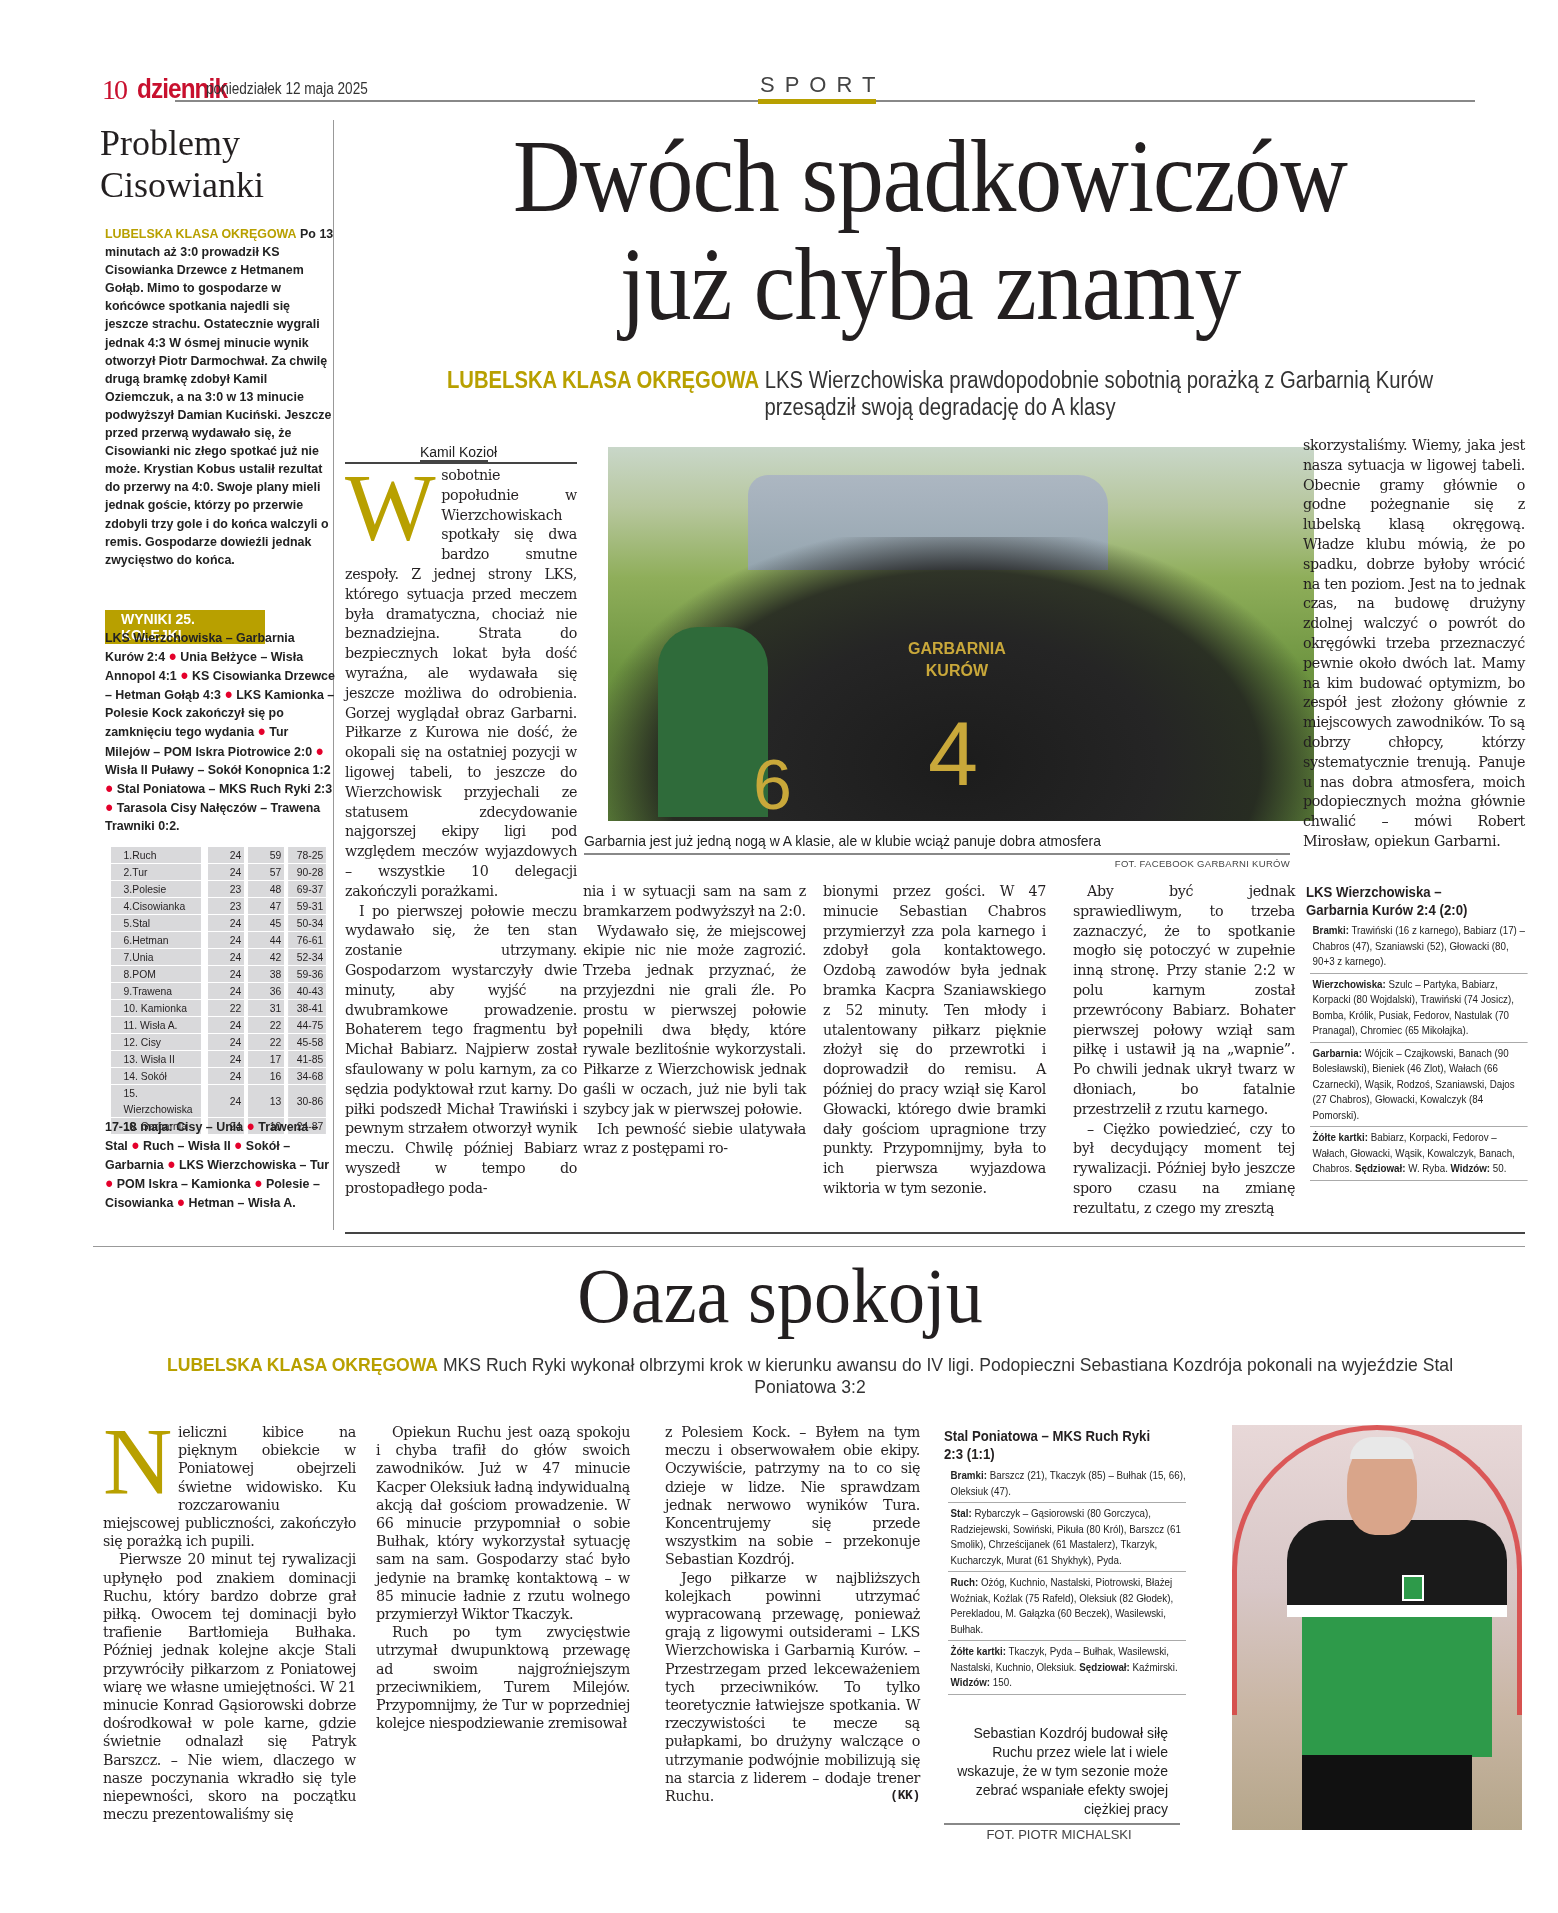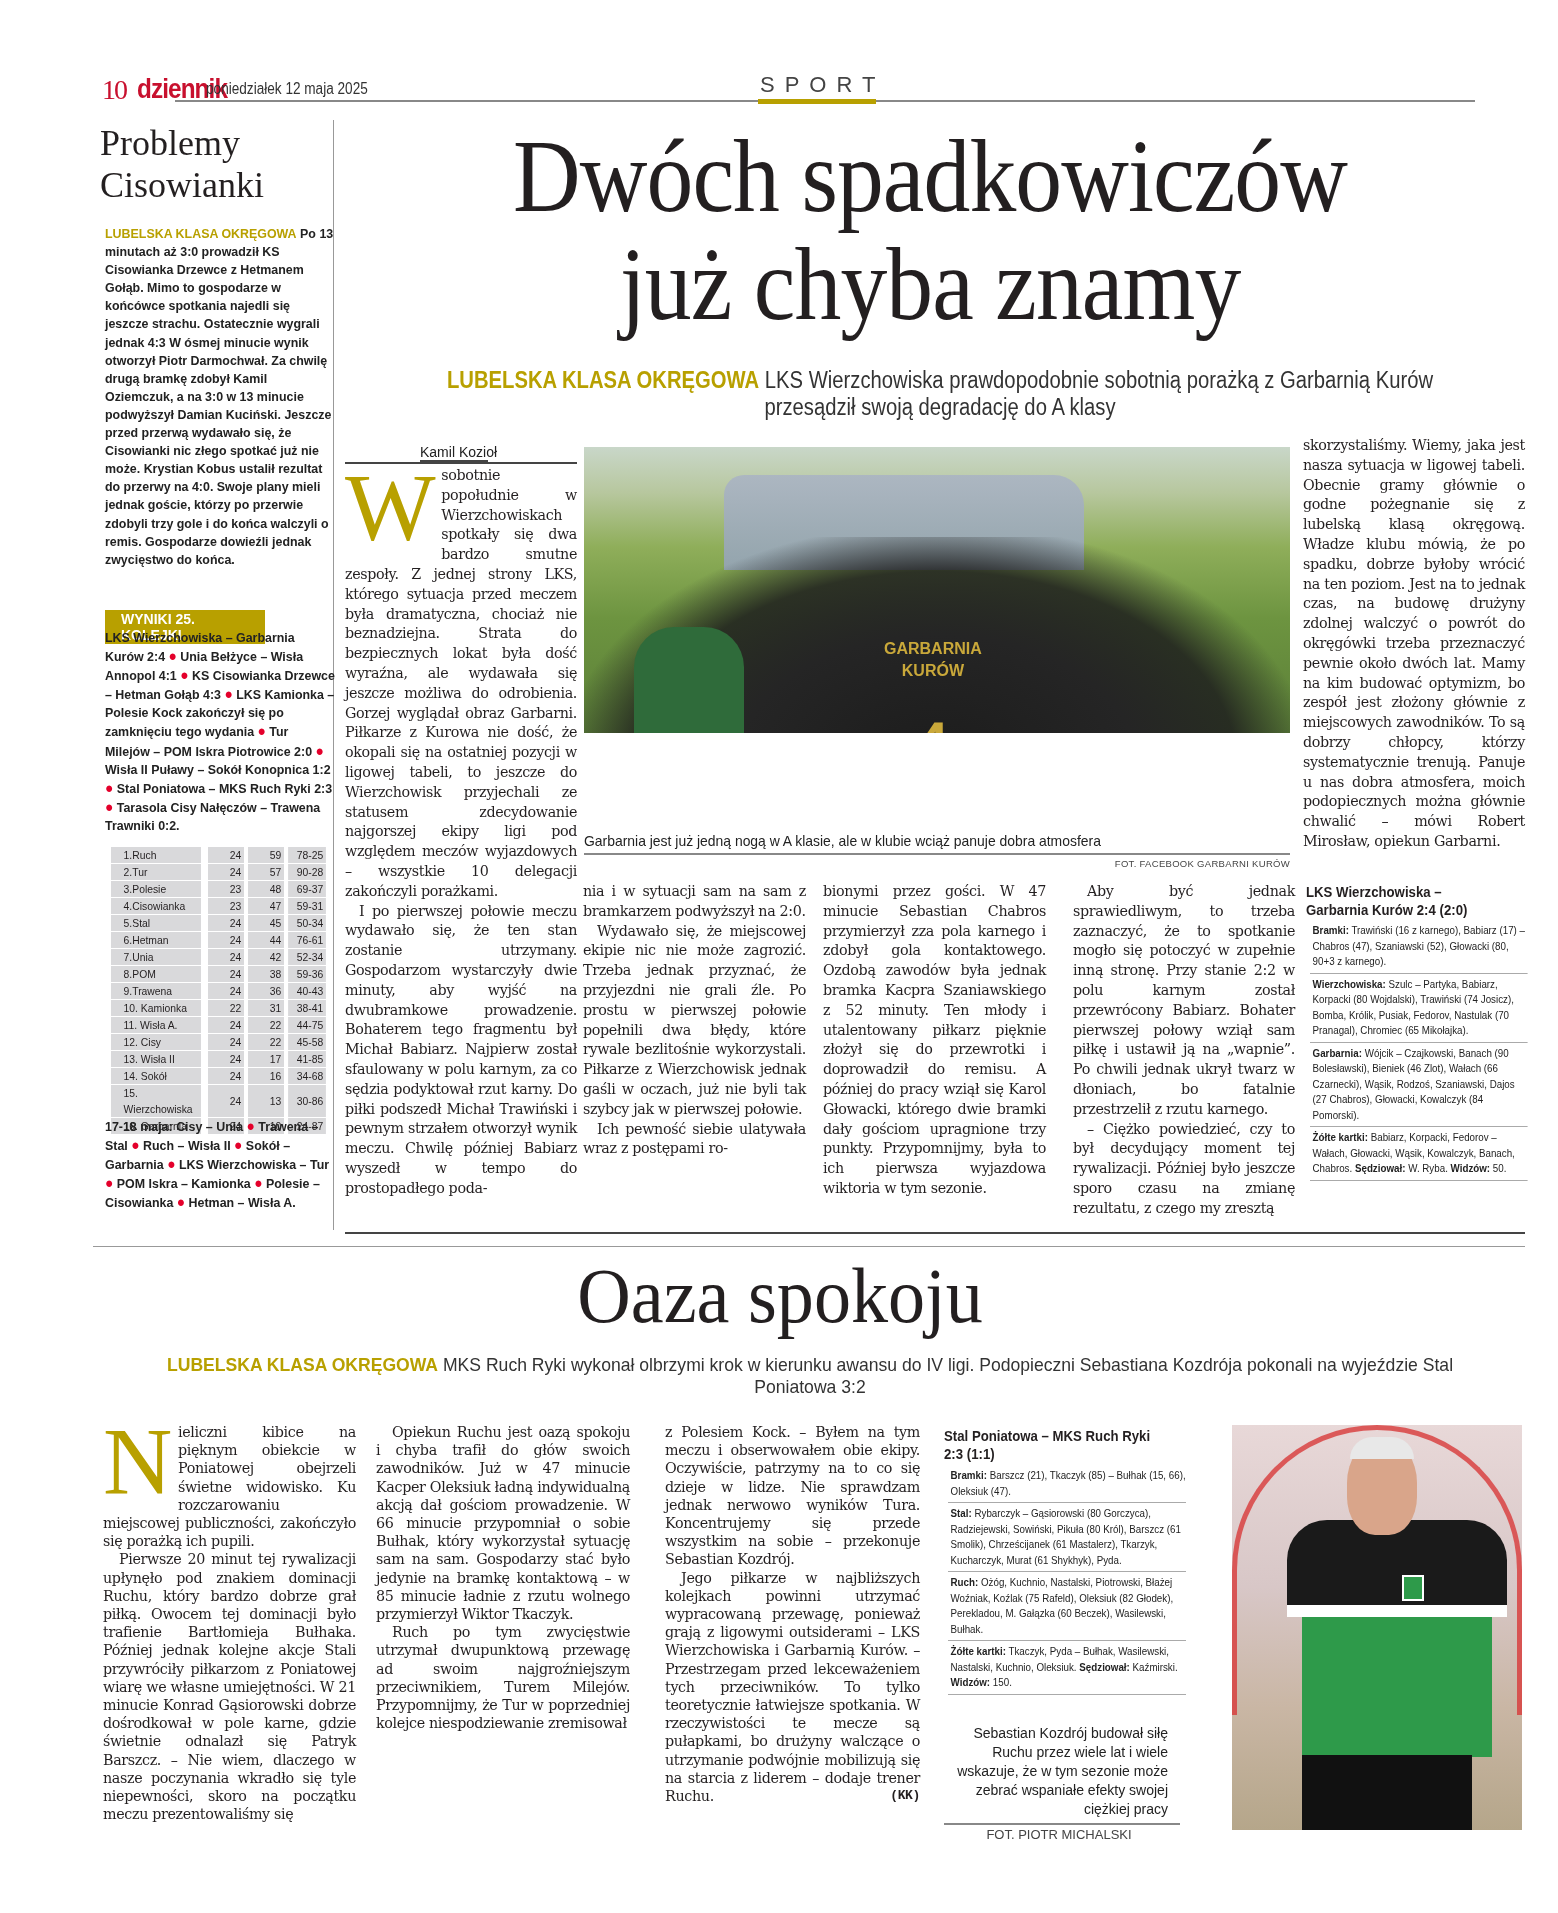--- a/index.html
+++ b/index.html
@@ -41,21 +41,21 @@
 .col p.noi{text-indent:0}
 #c1{left:345px;top:466px;width:232px}
 #dropW{float:left;font-family:"Liberation Serif",serif;color:#b8a000;font-size:96px;line-height:80px;margin:2px 6px 0 0;height:78px}
 #c2{left:583px;top:882px;width:223px}
 #c3{left:823px;top:882px;width:223px}
 #c4{left:1073px;top:882px;width:222px}
 #c5{left:1303px;top:436px;width:222px}
 .bottomrule{height:1.5px;background:#444}
 #rule1{left:345px;top:1232px;width:1180px}
 
-#photo1{left:584px;top:447px;width:706px;height:286px;overflow:hidden;background:linear-gradient(180deg,#c9d7c9 0%,#b7c79e 16%,#8fae5a 35%,#6d9440 60%,#5b7f38 100%)}
+#photo1{left:608px;top:447px;width:706px;height:374px;overflow:hidden;background:linear-gradient(180deg,#c9d7c9 0%,#b7c79e 16%,#8fae5a 35%,#6d9440 60%,#5b7f38 100%)}
 #p1-shelter{left:140px;top:28px;width:360px;height:95px;background:linear-gradient(180deg,#aab4c3,#95a4b8);border-radius:20px 30px 0 0;opacity:.9}
 #p1-crowd{left:0;top:90px;width:706px;height:284px;background:radial-gradient(ellipse at 50% 80%,#1c1c1c 0%,#252525 40%,rgba(30,30,30,.85) 60%,rgba(0,0,0,0) 75%)}
 .p1text{color:#c9a83a;font-family:"Liberation Sans",sans-serif;font-weight:bold}
 #p1-name{left:300px;top:191px;font-size:16px;text-align:center;line-height:22px}
 #p1-num4{left:320px;top:256px;font-size:90px;font-weight:normal}
 #p1-num6{left:145px;top:298px;font-size:70px;font-weight:normal}
 #p1-greenjersey{left:50px;top:180px;width:110px;height:190px;background:#2f6b3a;border-radius:40px 40px 0 0}
 #caption1{left:584px;top:833px;width:706px;font-family:"Liberation Sans",sans-serif;font-size:14.5px;color:#222;transform:scaleX(.96);transform-origin:left}
 #caption1-line{left:584px;top:853px;width:706px;height:2px;background:#888}
 #credit1{left:584px;top:858px;width:706px;text-align:right;font-family:"Liberation Sans",sans-serif;font-size:9.5px;color:#444;letter-spacing:.3px}

